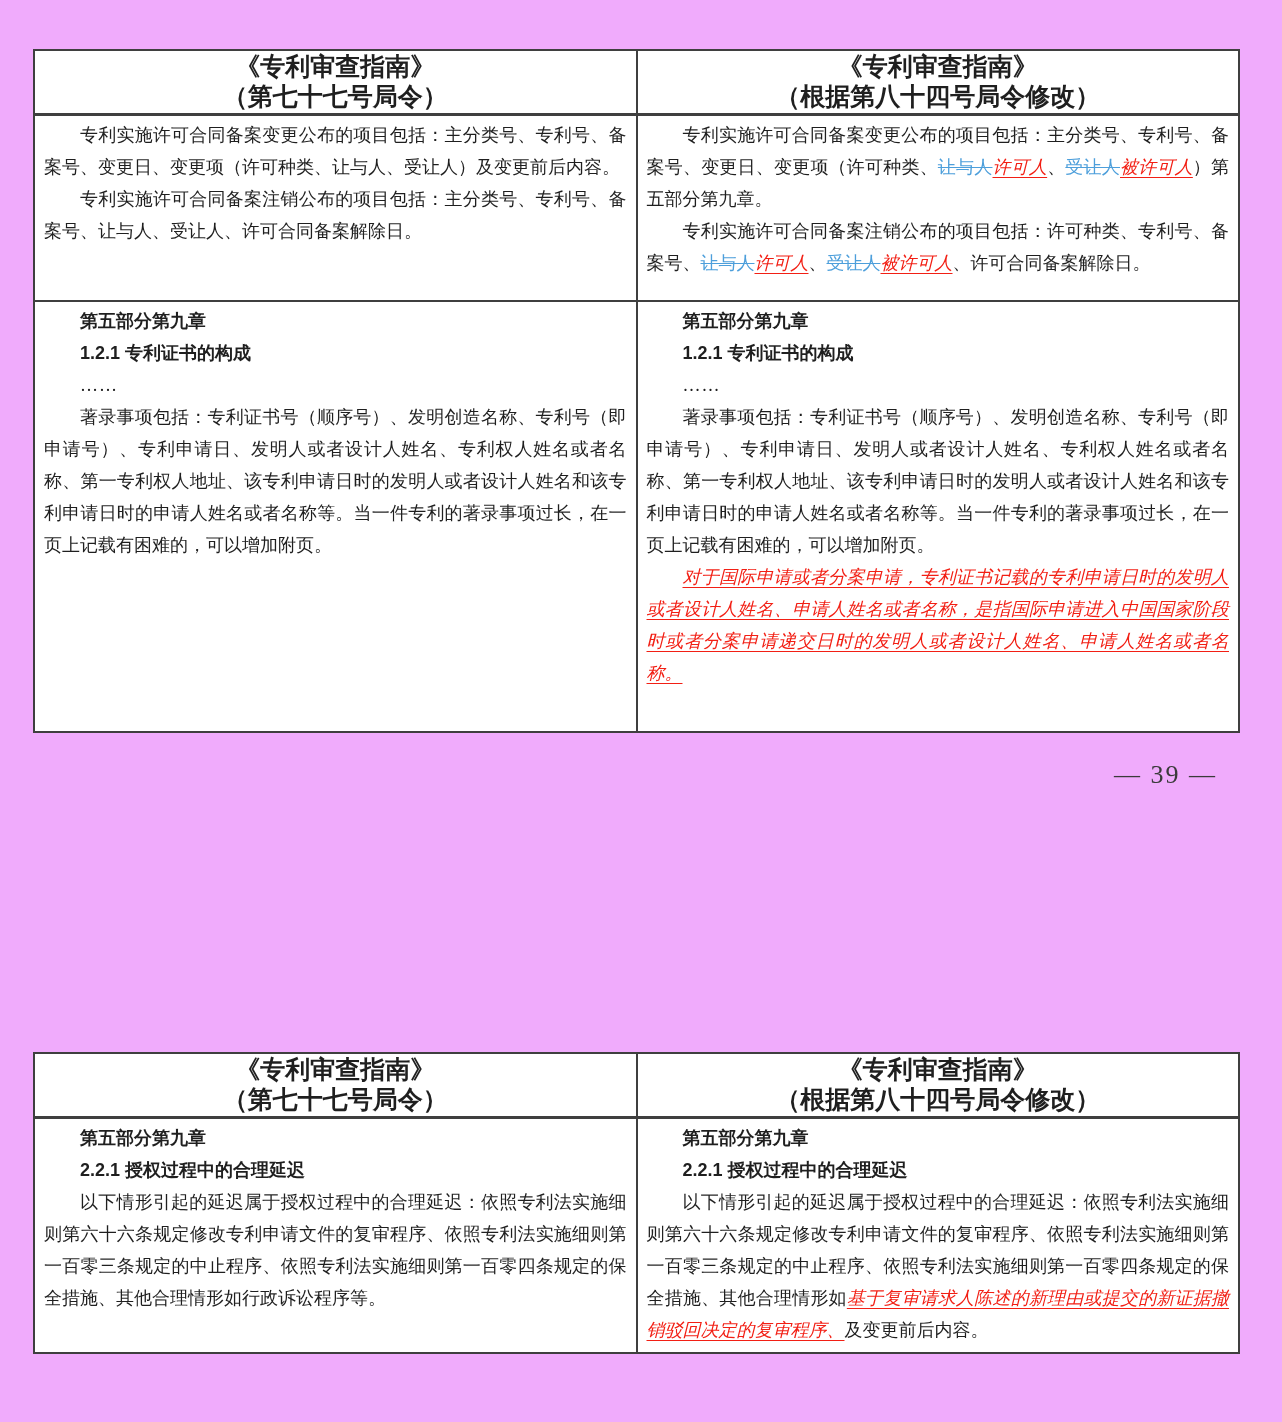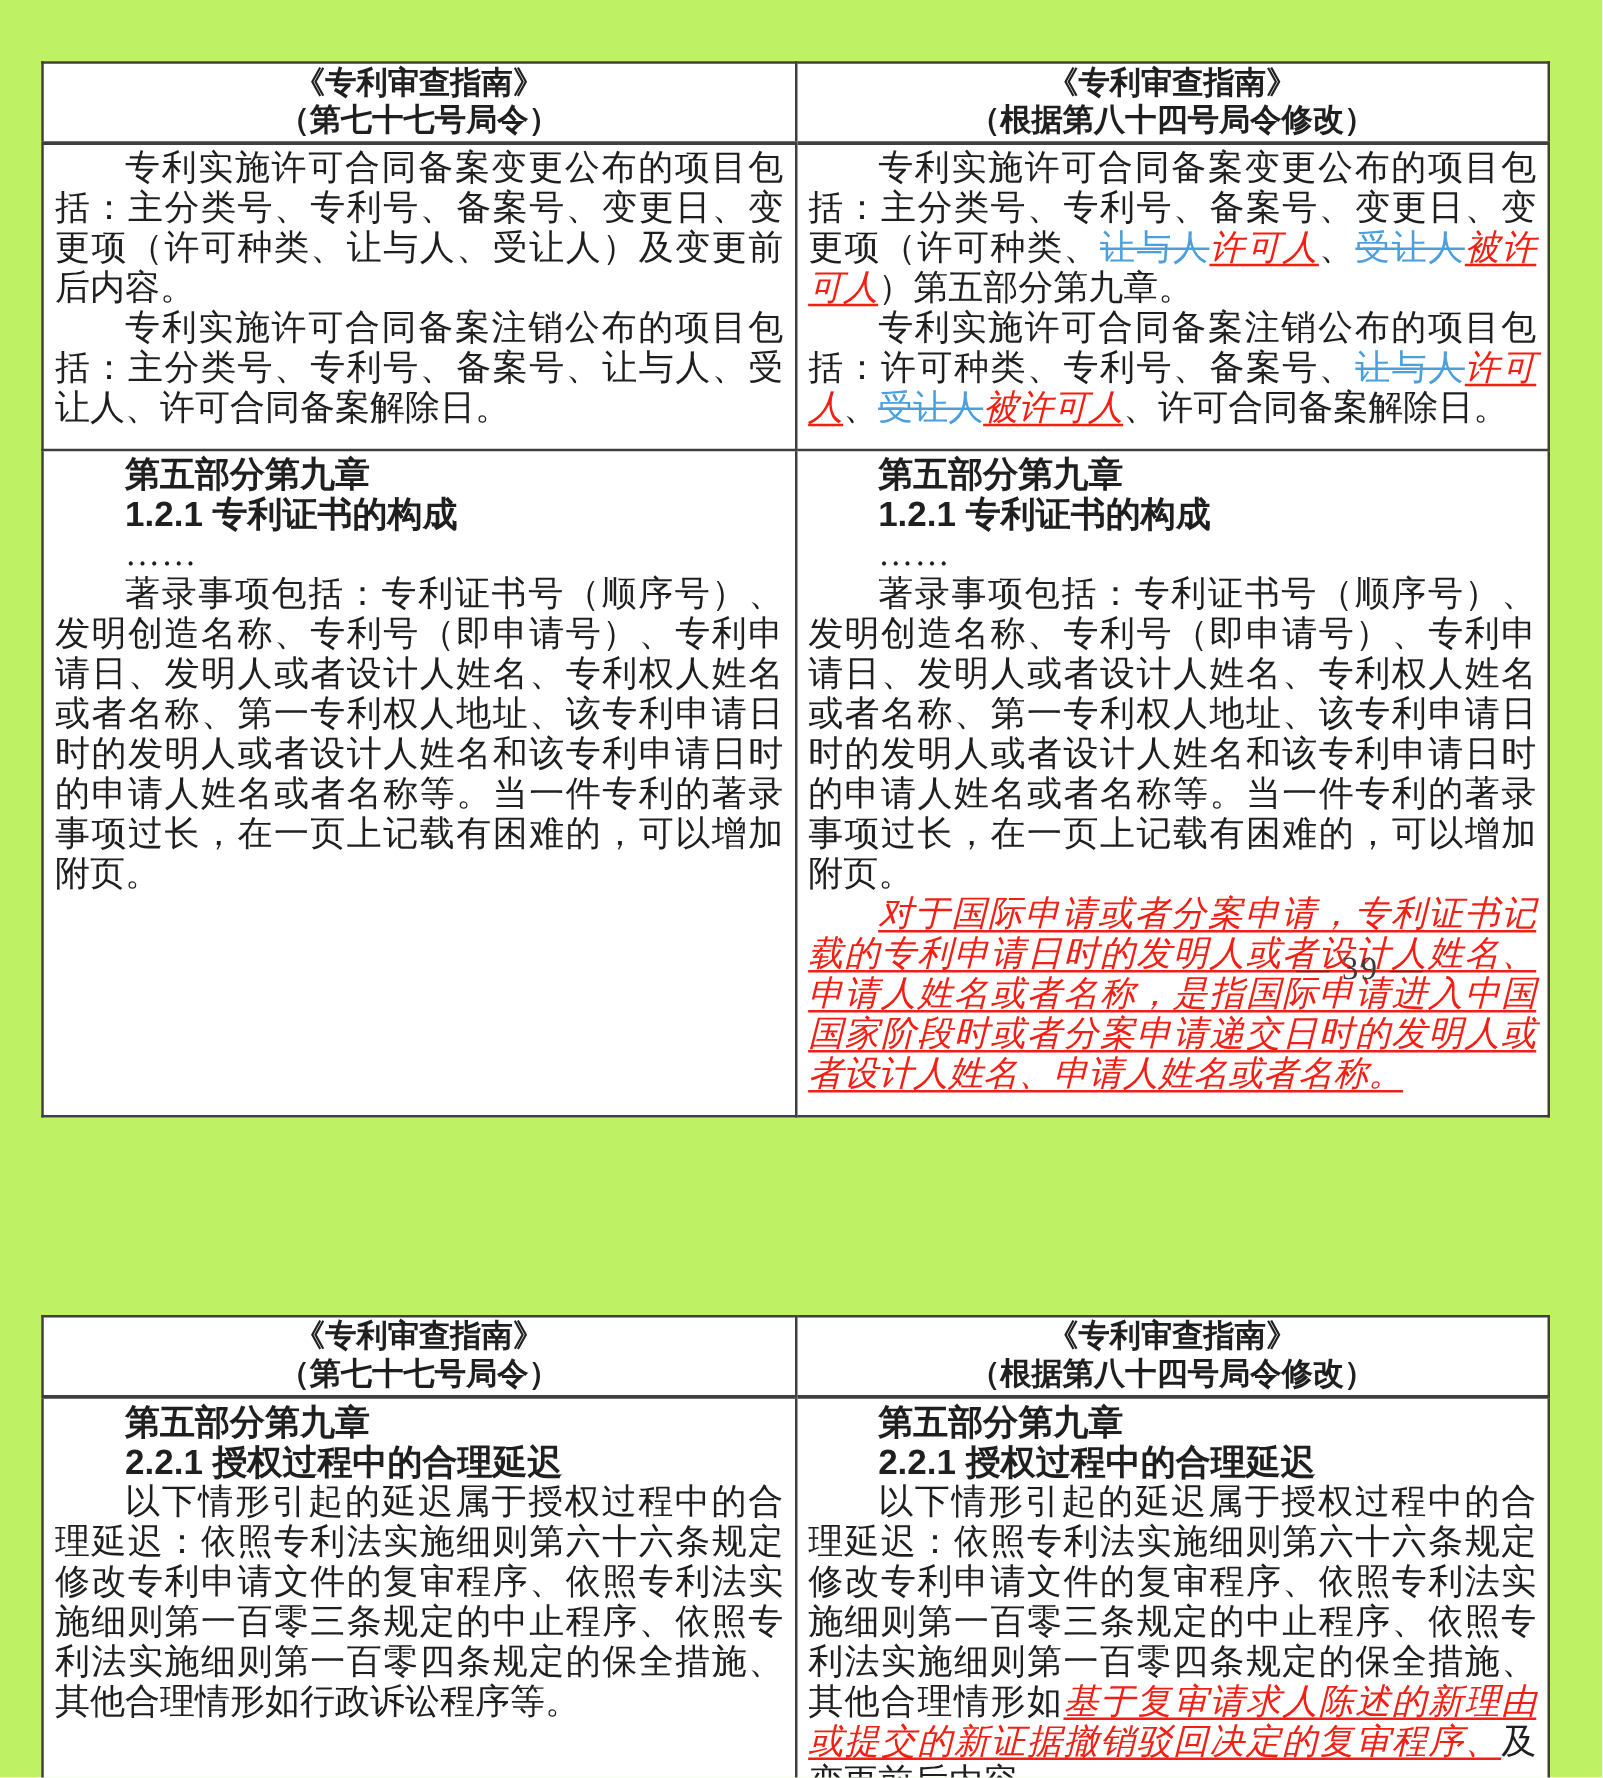--- a/index.html
+++ b/index.html
@@ -4,21 +4,21 @@
 <style>
   html, body {
     margin: 0;
     padding: 0;
     background: #ffffff;
   }
   .page {
     position: relative;
     width: 1282px;
     height: 1422px;
-    background: #bef264;
+    background: #f0abfc;
     font-family: "Liberation Serif", "DejaVu Serif", serif;
     color: var(--text, #1f1f1f);
   }
   table.cmp {
     position: absolute;
     border-collapse: collapse;
     table-layout: fixed;
     background: #ffffff;
   }
   #table-0 { left: 33px; top: 49px; width: 1207px; height: 684px; }
@@ -31,24 +31,24 @@
     height: 58px;
     text-align: center;
     vertical-align: middle;
     font-weight: bold;
     font-size: 25px;
     line-height: 30px;
     padding: 1px 4px;
     border-bottom-width: 3px;
   }
   .cmp td {
-    font-size: 28px;
+    font-size: 18px;
     line-height: 32px;
     text-align: justify;
-    padding: 3px 9px 16px 9px;
+    padding: 3px 9px 6px 9px;
     word-break: break-all;
   }
   .cmp td p {
     margin: 0;
     text-indent: 2em;
   }
   .cmp td p.heading {
     font-family: "Liberation Sans", "DejaVu Sans", sans-serif;
     font-weight: bold;
     text-align: left;
@@ -67,21 +67,21 @@
     color: var(--added_text, #f21f14);
     text-decoration: underline;
     text-underline-offset: 4px;
     font-style: italic;
   }
   .pagenum {
     position: absolute;
     left: 1037px;
     top: 760px;
     width: 180px;
-    text-align: left;
+    text-align: right;
     font-size: 26px;
     color: var(--page_number, #3a3a3a);
     letter-spacing: 2px;
   }
 </style>
 </head>
 <body>
 
 <div class="page">
 

